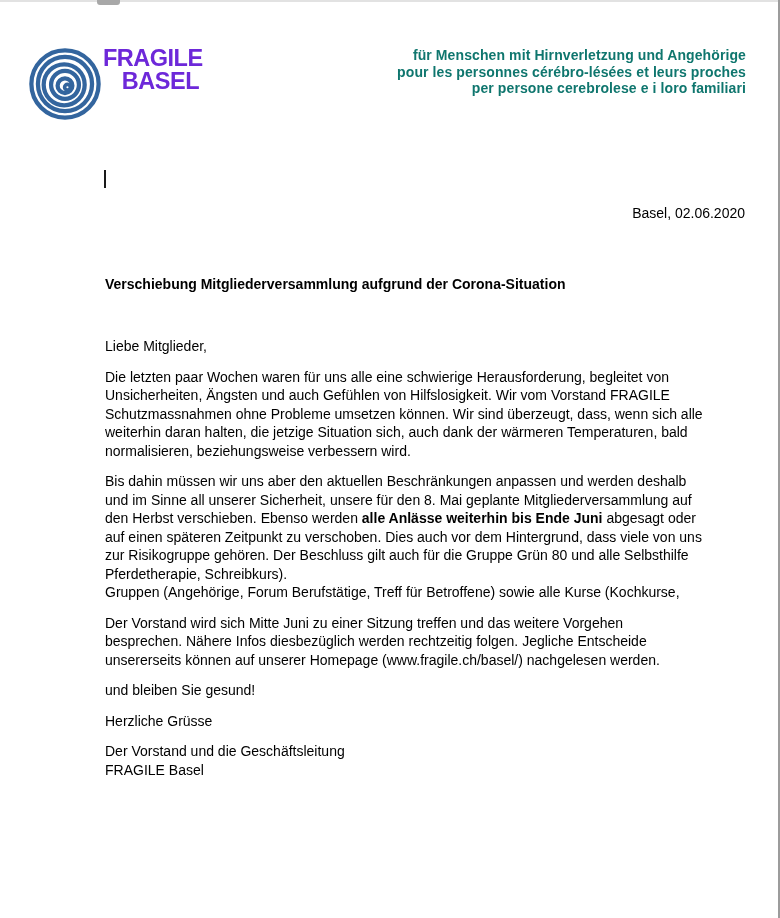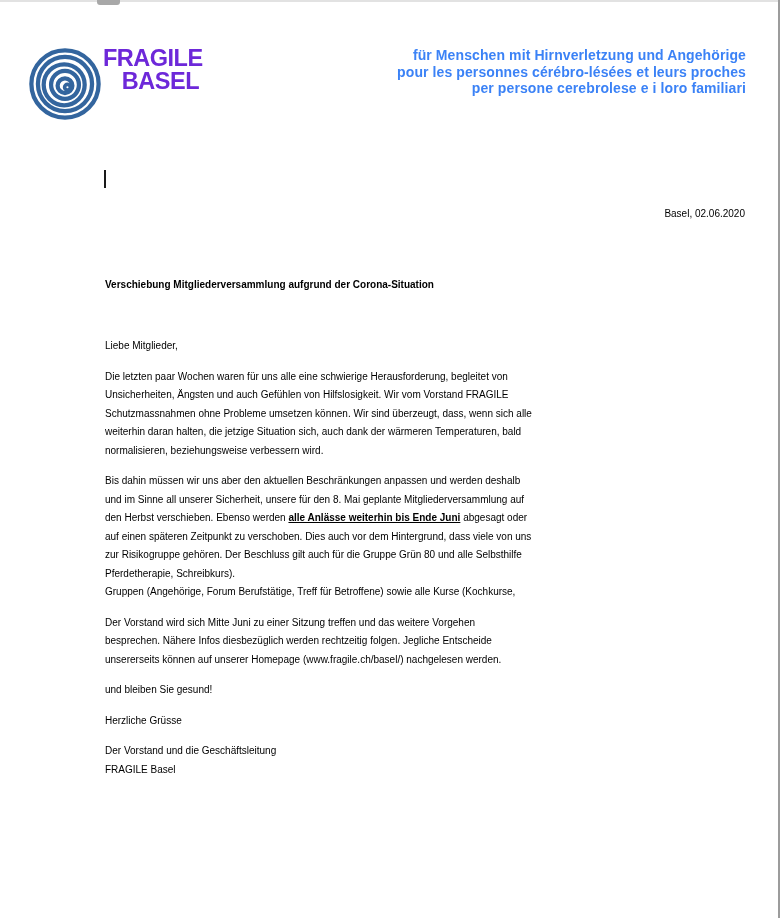--- a/index.html
+++ b/index.html
@@ -44,56 +44,56 @@
     letter-spacing: -0.5px;
     color: #6d28d9;
   }
   .tagline {
     position: absolute; right: 34px; top: 47px;
     text-align: right;
     font-weight: bold;
     font-size: 14px;
     line-height: 16.5px;
     letter-spacing: 0.1px;
-    color: #3b82f6;
+    color: #0f766e;
   }
 
   
   .caret {
     position: absolute; left: 104px; top: 170px;
     width: 2px; height: 18px;
     background: #1a1a1a;
   }
 
   
   .letter {
     position: absolute; left: 105px; top: 0;
     width: 640px; height: 918px;
-    font-size: 10px;
+    font-size: 14px;
     color: #000;
   }
   .date {
     position: absolute; top: 204px; left: 0;
     width: 100%;
     text-align: right;
     line-height: 19px;
     white-space: nowrap;
   }
   .subject {
     position: absolute; top: 275px; left: 0;
     font-weight: bold;
     line-height: 19px;
     white-space: nowrap;
   }
   .letter-body {
     position: absolute; top: 337px; left: 0; width: 100%;
   }
   .para { margin: 0 0 12px 0; }
   .line { line-height: 18.5px; white-space: nowrap; }
-  .b { font-weight: bold; text-decoration: underline; }
+  .b { font-weight: bold; }
 </style>
 </head>
 <body>
 
 <div class="top-hairline"></div>
 <div class="top-tab"></div>
 <div class="right-border"></div>
 
 <header>
   <svg class="logo-svg" viewBox="0 0 100 100">

